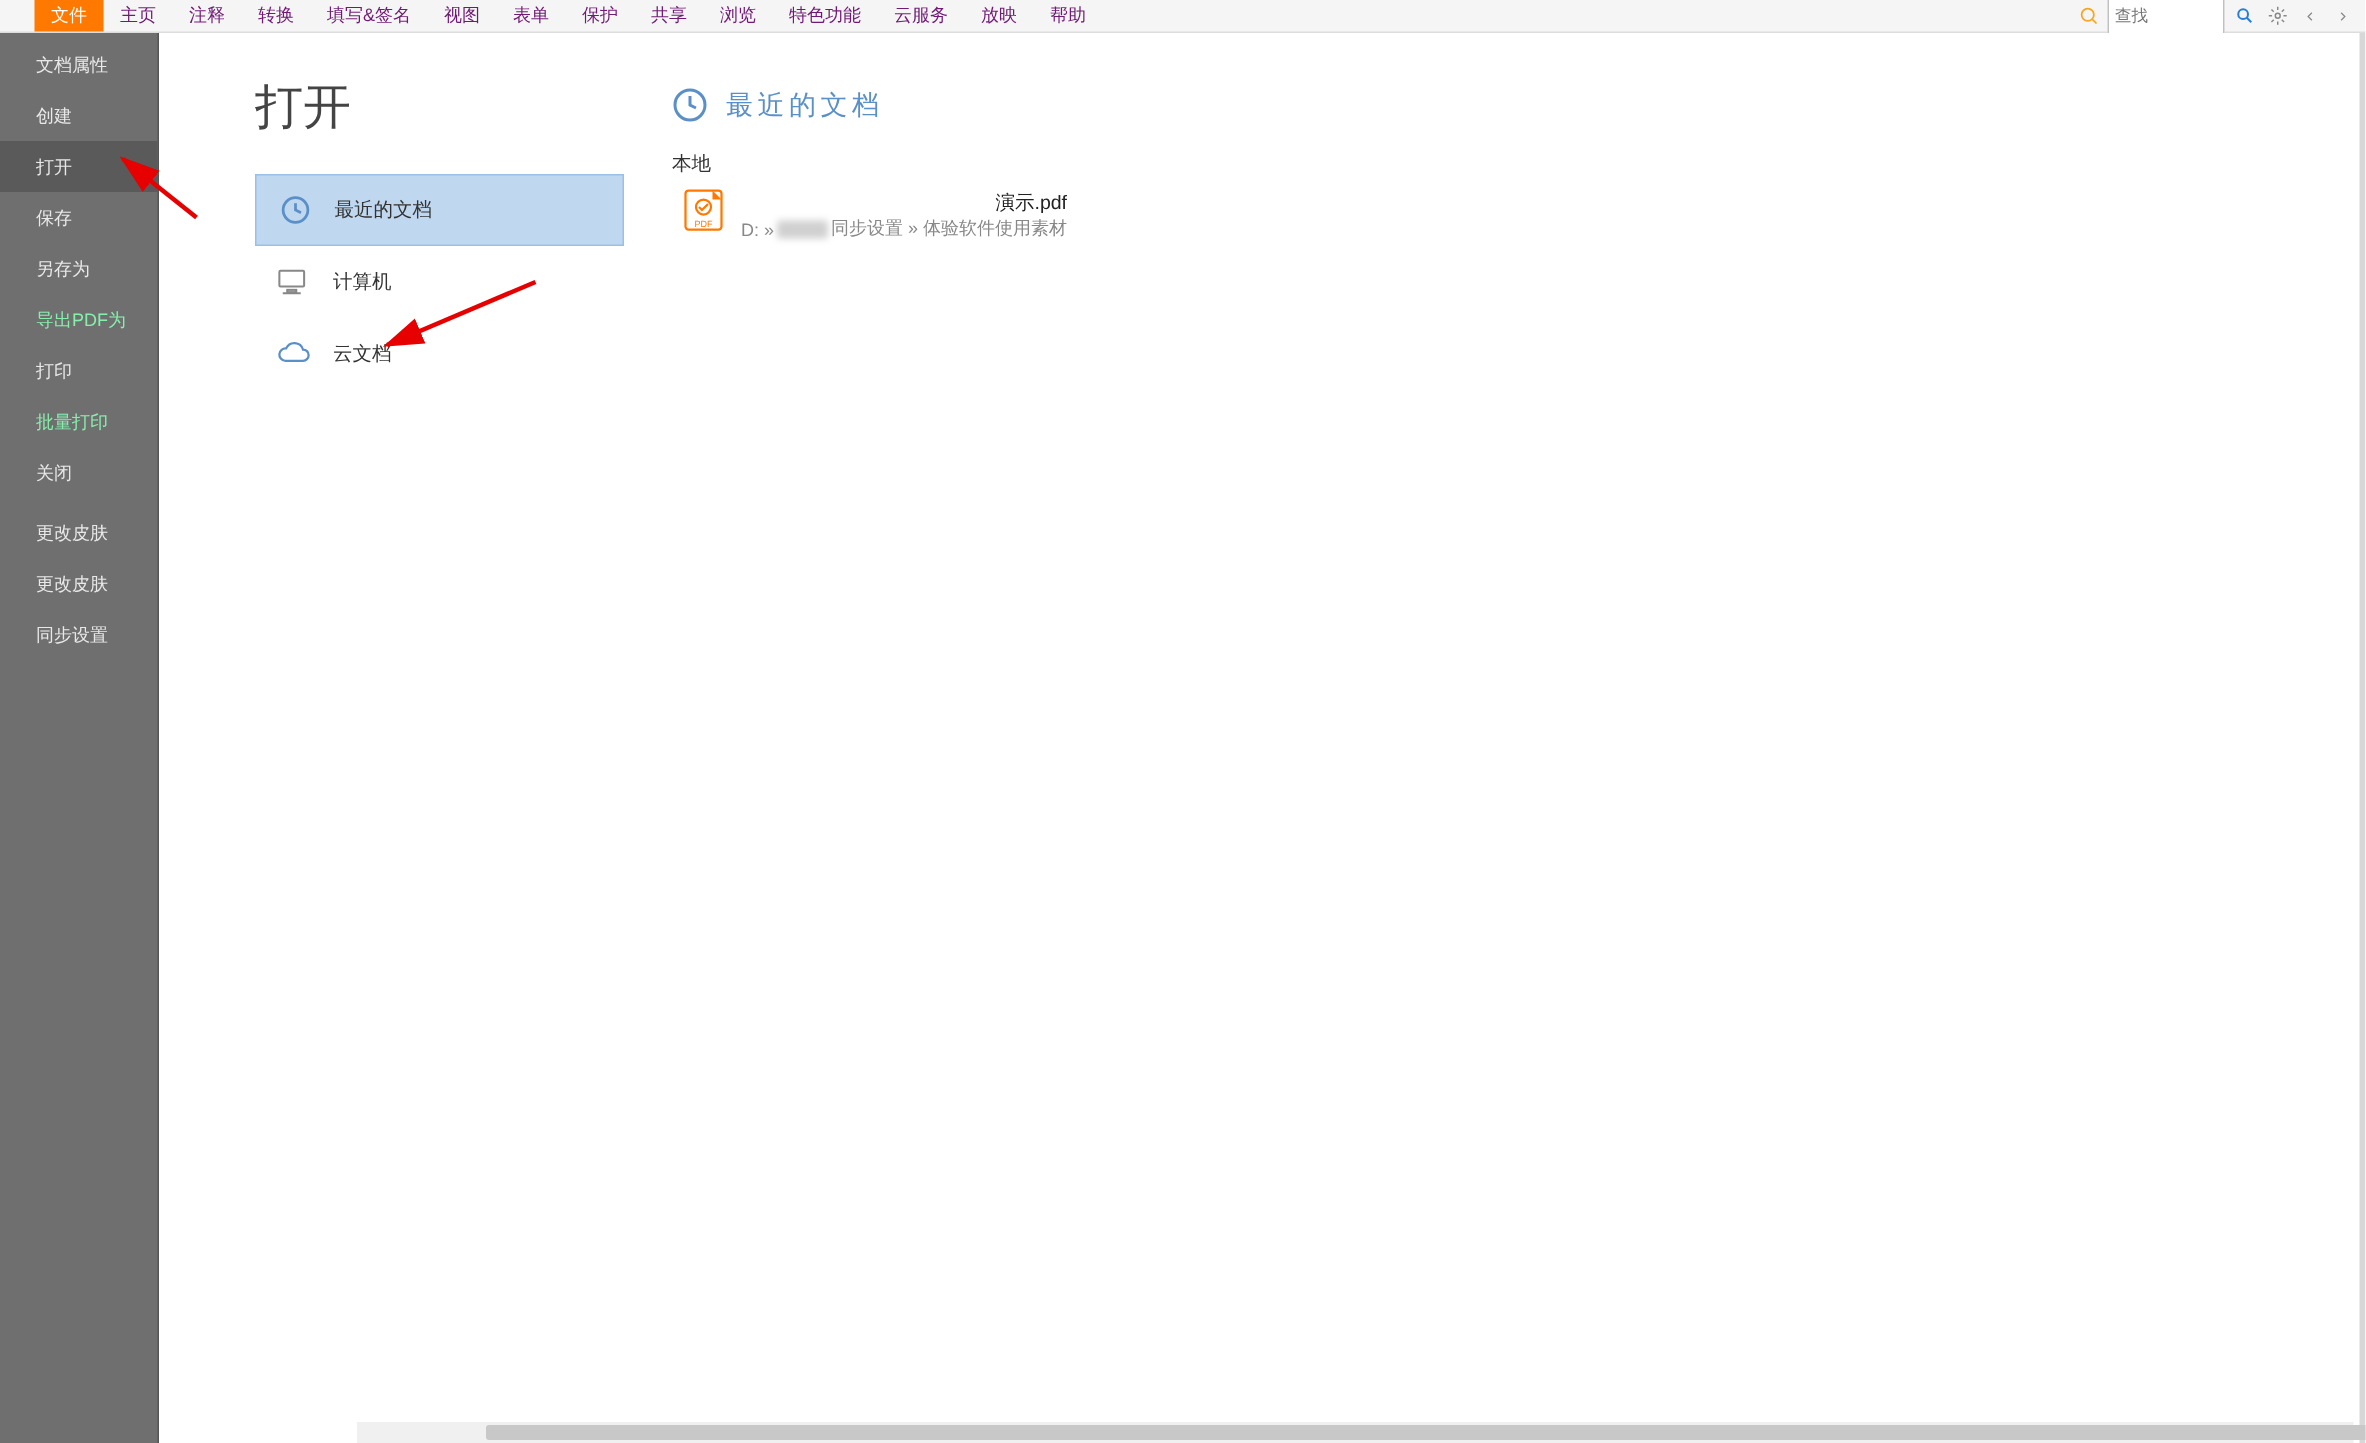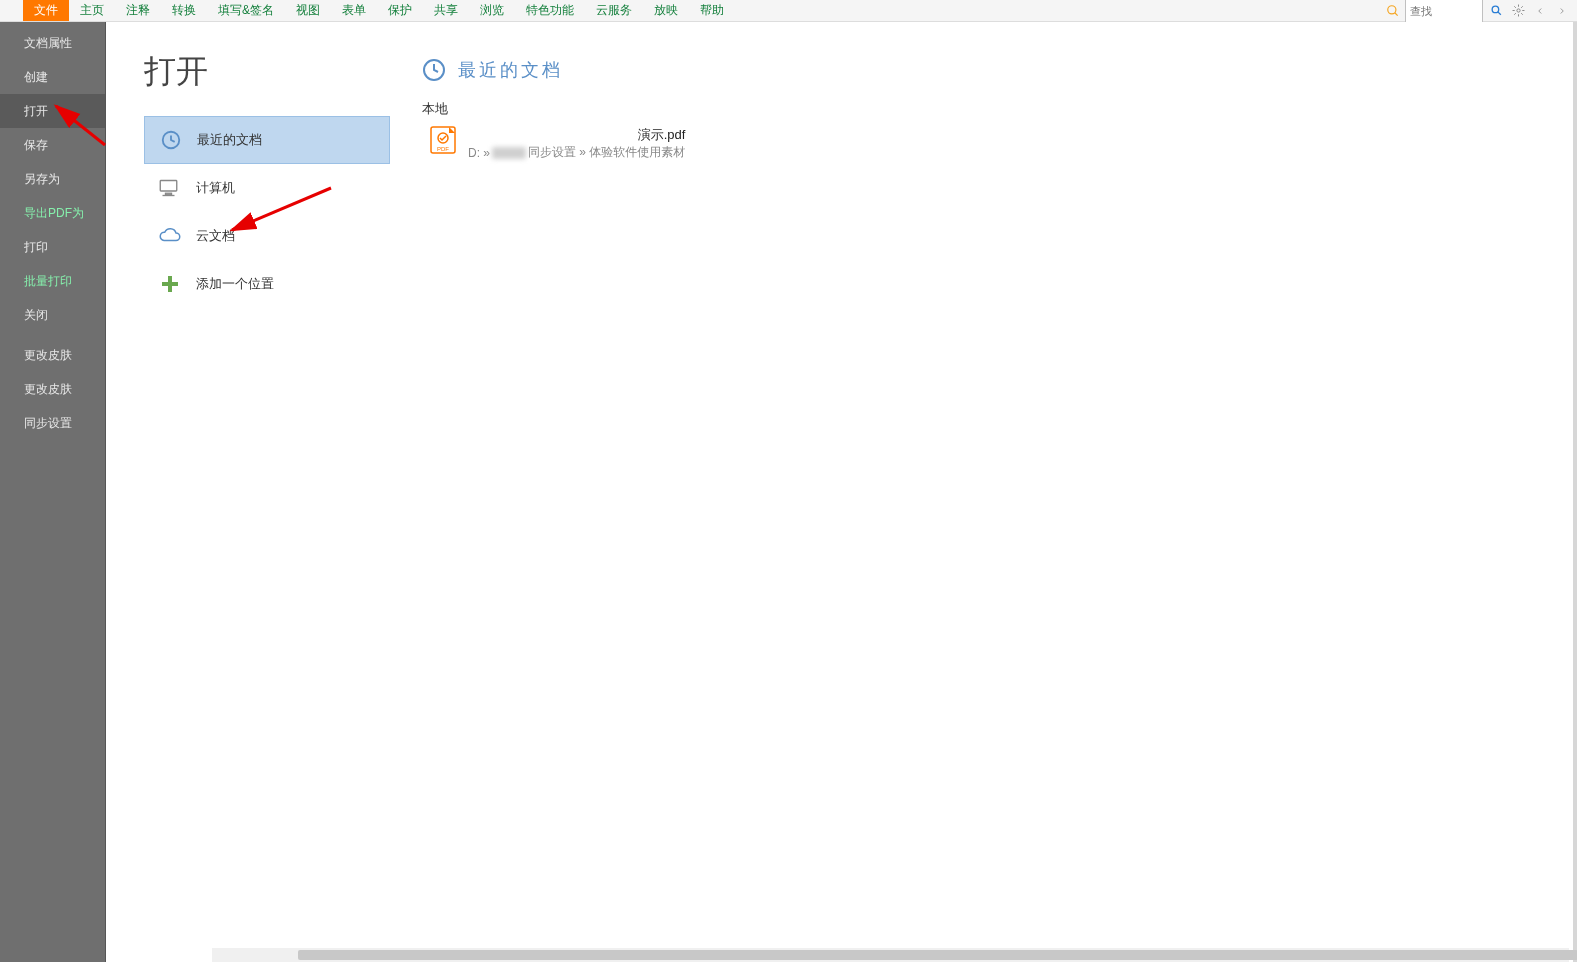--- a/index.html
+++ b/index.html
@@ -21,21 +21,21 @@
       border-bottom: 1px solid #ddd;
       display: flex;
       align-items: stretch;
       font-size: 12px;
       padding-left: 23px;
     }
     .topbar-tab {
       padding: 0 11px;
       display: flex;
       align-items: center;
-      color: #15803d;
+      color: #701a75;
       cursor: pointer;
     }
     .topbar-tab.active {
       background: #ff7800;
       color: #fff;
     }
     .topbar-spacer {
       flex: 1;
     }
     .topbar-right {
@@ -75,20 +75,21 @@
       height: 18px;
       display: flex;
       align-items: center;
       justify-content: center;
       color: #888;
       cursor: pointer;
     }
     .main {
       display: flex;
       height: calc(100% - 22px);
+      gap: 26px;
     }
     .sidebar {
       width: 106px;
       background: #6f6f6f;
       border-right: 1px solid #555;
       display: flex;
       flex-direction: column;
       padding-top: 4px;
     }
     .sidebar-item {
@@ -332,29 +333,20 @@
           <span>计算机</span>
         </div>
         <div class="loc-item">
           <span class="loc-icon">
             <svg width="24" height="18" viewBox="0 0 32 20" fill="none" stroke="#5a8fc7" stroke-width="2">
                 <path d="M24 16a5 5 0 0 0 0-10 8 8 0 0 0-15-1A5 5 0 0 0 8 16z"></path>
               </svg>
           </span>
           <span>云文档</span>
         </div>
-        <div class="loc-item">
-          <span class="loc-icon">
-            <svg width="20" height="20" viewBox="0 0 20 20">
-                <rect x="8" y="2" width="4" height="16" fill="#6aa84f"></rect>
-                <rect x="2" y="8" width="16" height="4" fill="#6aa84f"></rect>
-              </svg>
-          </span>
-          <span>添加一个位置</span>
-        </div>
       </div>
     </div>
 
     <div class="panel-right">
       <div class="recent-header">
         <span class="recent-header-icon">
           <svg width="24" height="24" viewBox="0 0 24 24" fill="none" stroke="currentColor" stroke-width="2">
               <circle cx="12" cy="12" r="10"></circle>
               <polyline points="12 6 12 12 16 14"></polyline>
             </svg>

